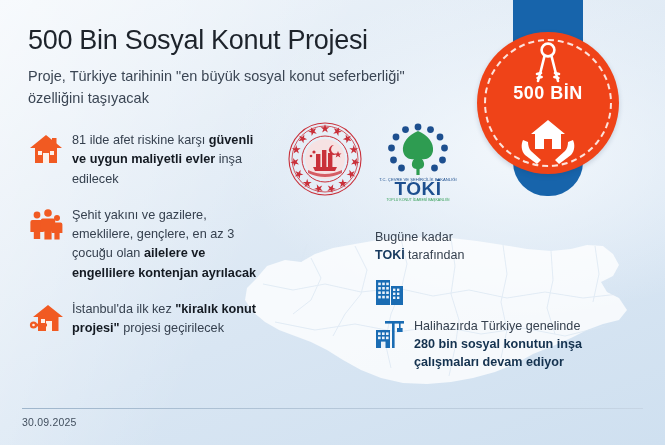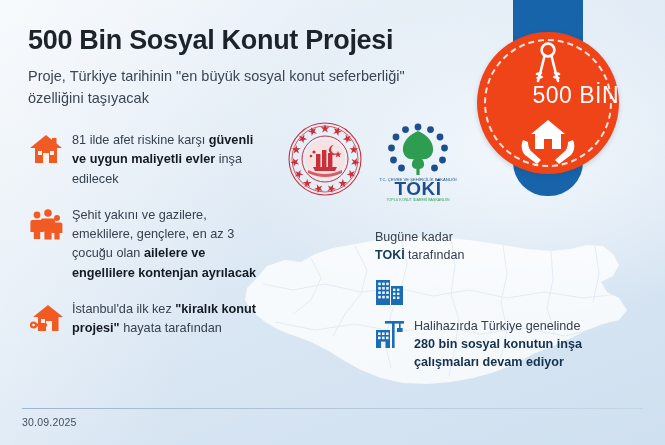--- a/index.html
+++ b/index.html
@@ -39,28 +39,28 @@
     box-shadow:0 2px 5px rgba(20,50,90,.18);
   }
   .badge .dash{
     position:absolute;left:7px;top:7px;right:7px;bottom:7px;border-radius:50%;
     border:2px dashed rgba(255,255,255,.85);
   }
   .badge .keys{position:absolute;left:50%;top:9px;transform:translateX(-50%);width:42px;height:44px;}
   .badge .b-text{
     position:absolute;left:0;right:0;top:52px;text-align:center;color:#fff;line-height:1;
   }
-  .badge .b-big{font-size:23px;font-weight:normal;letter-spacing:.5px;display:block;text-align:right;}
+  .badge .b-big{font-size:18px;font-weight:bold;letter-spacing:.5px;display:block;}
   .badge .b-sub{font-size:12.5px;font-weight:bold;letter-spacing:.5px;display:block;margin-top:4px;}
   .badge .hands{position:absolute;left:50%;bottom:8px;transform:translateX(-50%);width:62px;height:48px;}
 
   
   .title{
     position:absolute;left:28px;top:26px;width:470px;
-    font-size:27px;font-weight:bold;color:#1d232b;letter-spacing:-.3px;line-height:1.1;
+    font-size:27px;font-weight:normal;color:#1d232b;letter-spacing:-.3px;line-height:1.1;
   }
   .subtitle{
     position:absolute;left:28px;top:66px;width:400px;
     font-size:14.5px;color:#3b4654;line-height:1.5;
   }
 
   
   .bullets{position:absolute;left:28px;top:130px;width:240px;}
   .bullet{display:flex;align-items:flex-start;margin-bottom:16px;justify-content:flex-end;}
   .bullet .bicon{width:36px;min-width:36px;height:36px;margin-right:8px;margin-top:1px;}
@@ -197,21 +197,21 @@
           <g fill="#f15a22">
             <circle cx="5.5" cy="25" r="3.6"></circle>
             <rect x="8" y="23.6" width="11" height="2.8"></rect>
             <rect x="15" y="26.4" width="2.2" height="3"></rect>
             <rect x="11.5" y="26.4" width="2.2" height="3"></rect>
           </g>
           <circle cx="5.5" cy="25" r="1.3" fill="#fdf0e8"></circle>
         </svg>
       </div>
       <div class="btext">
-        <span>İstanbul'da ilk kez </span><b>"kiralık konut projesi"</b><span> hayata tarafından</span>
+        <span>İstanbul'da ilk kez </span><b>"kiralık konut projesi"</b><span> projesi geçirilecek</span>
       </div>
     </div>
 
   </div>
 
   <div class="logo-moe">
     <svg viewBox="0 0 74 74" xmlns="http://www.w3.org/2000/svg">
       <circle cx="37" cy="37" r="36" fill="none" stroke="#c9303a" stroke-width="1.1"></circle>
       <circle cx="37" cy="37" r="33" fill="none" stroke="#c9303a" stroke-width="0.8"></circle>
       <g fill="#c9303a">

